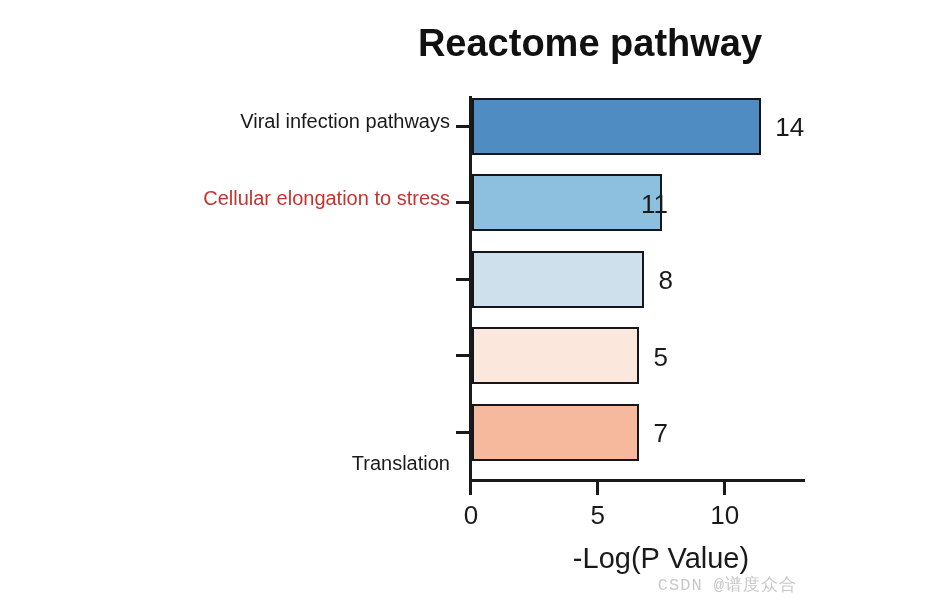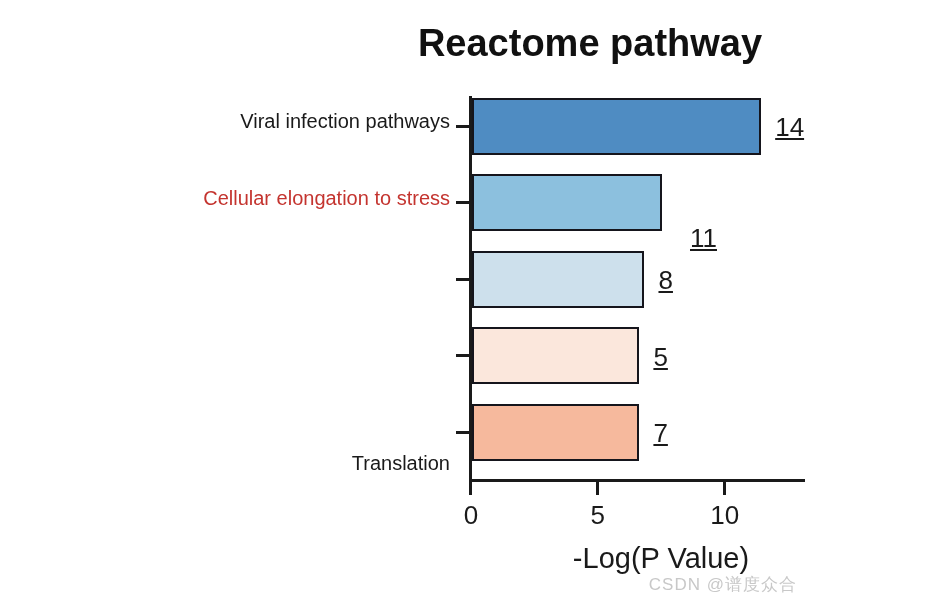--- a/index.html
+++ b/index.html
@@ -35,21 +35,20 @@
     position: absolute;
     box-sizing: border-box;
     height: 57px;
     border: 2.5px solid #15151c;
   }
   .count-label {
     position: absolute;
     font-size: 26px;
     line-height: 1;
     color: #1a1a1a;
-    text-decoration: underline;
   }
   .axis-line { position: absolute; background: #1a1a1a; }
   .xtick-label {
     position: absolute;
     transform: translateX(-50%);
     font-size: 26px;
     line-height: 1;
     color: #1a1a1a;
   }
   .xlabel {
@@ -61,38 +60,39 @@
     color: #1a1a1a;
     white-space: nowrap;
   }
   .watermark {
     position: absolute;
     right: 8px;
     bottom: 7px;
     font-size: 17px;
     letter-spacing: 1px;
     white-space: nowrap;
+    font-family: Liberation Mono, monospace;
   }
 </style>
 </head>
 <body>
 
 <div id="figure">
   <h1 class="title">Reactome pathway</h1>
   <div id="plot" style="position:absolute; inset:0;">
       <div class="axis-line" style="left: 469px; top: 96px; width: 3px; height: 386px; background: rgb(26, 26, 26);"></div>
       <div class="axis-line" style="left: 469px; top: 479px; width: 383.5px; height: 3px; background: rgb(26, 26, 26);"></div>
       <div class="cat-label" style="left: 0px; top: 111px; color: rgb(26, 26, 26);">Viral infection pathways</div>
       <div class="ytick" style="left: 456px; top: 124.5px; width: 13px; height: 3px; background: rgb(26, 26, 26);"></div>
       <div class="bar" style="left: 472px; top: 97.5px; width: 289.18px; background: rgb(79, 140, 194); border-color: rgb(21, 21, 28);"></div>
       <div class="count-label" style="left: 775.18px; top: 114px;">14</div>
       <div class="cat-label" style="left: 0px; top: 187.5px; color: rgb(196, 52, 47);">Cellular elongation to stress</div>
       <div class="ytick" style="left: 456px; top: 201px; width: 13px; height: 3px; background: rgb(26, 26, 26);"></div>
       <div class="bar" style="left: 472px; top: 174px; width: 190.25px; background: rgb(140, 192, 222); border-color: rgb(21, 21, 28);"></div>
-      <div class="count-label" style="left: 690px; top: 190.5px; margin-top: 34px;">11</div>
+      <div class="count-label" style="left: 641px; top: 190.5px;">11</div>
       <div class="ytick" style="left: 456px; top: 277.5px; width: 13px; height: 3px; background: rgb(26, 26, 26);"></div>
       <div class="bar" style="left: 472px; top: 250.5px; width: 172.493px; background: rgb(205, 224, 236); border-color: rgb(21, 21, 28);"></div>
       <div class="count-label" style="left: 658.493px; top: 267px;">8</div>
       <div class="ytick" style="left: 456px; top: 354px; width: 13px; height: 3px; background: rgb(26, 26, 26);"></div>
       <div class="bar" style="left: 472px; top: 327px; width: 167.42px; background: rgb(251, 231, 220); border-color: rgb(21, 21, 28);"></div>
       <div class="count-label" style="left: 653.42px; top: 343.5px;">5</div>
       <div class="cat-label" style="left: 0px; top: 417px; color: rgb(26, 26, 26); margin-top: 36px;">Translation</div>
       <div class="ytick" style="left: 456px; top: 430.5px; width: 13px; height: 3px; background: rgb(26, 26, 26);"></div>
       <div class="bar" style="left: 472px; top: 403.5px; width: 167.42px; background: rgb(246, 185, 157); border-color: rgb(21, 21, 28);"></div>
       <div class="count-label" style="left: 653.42px; top: 420px;">7</div>

